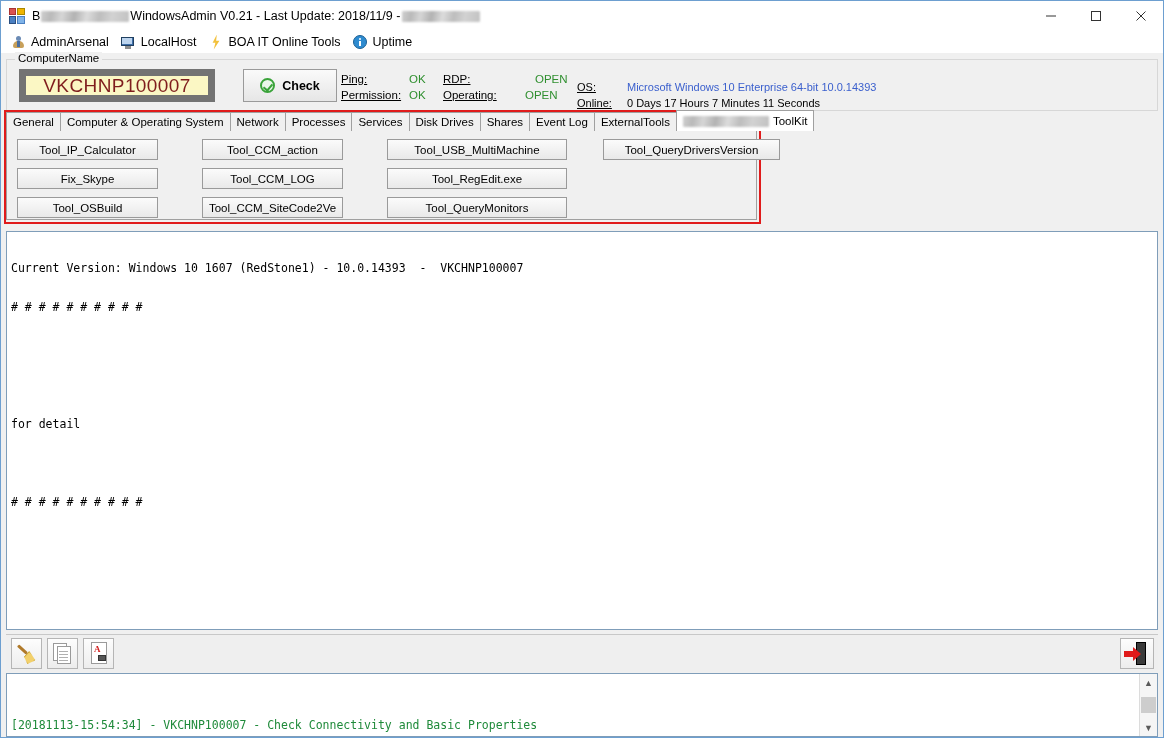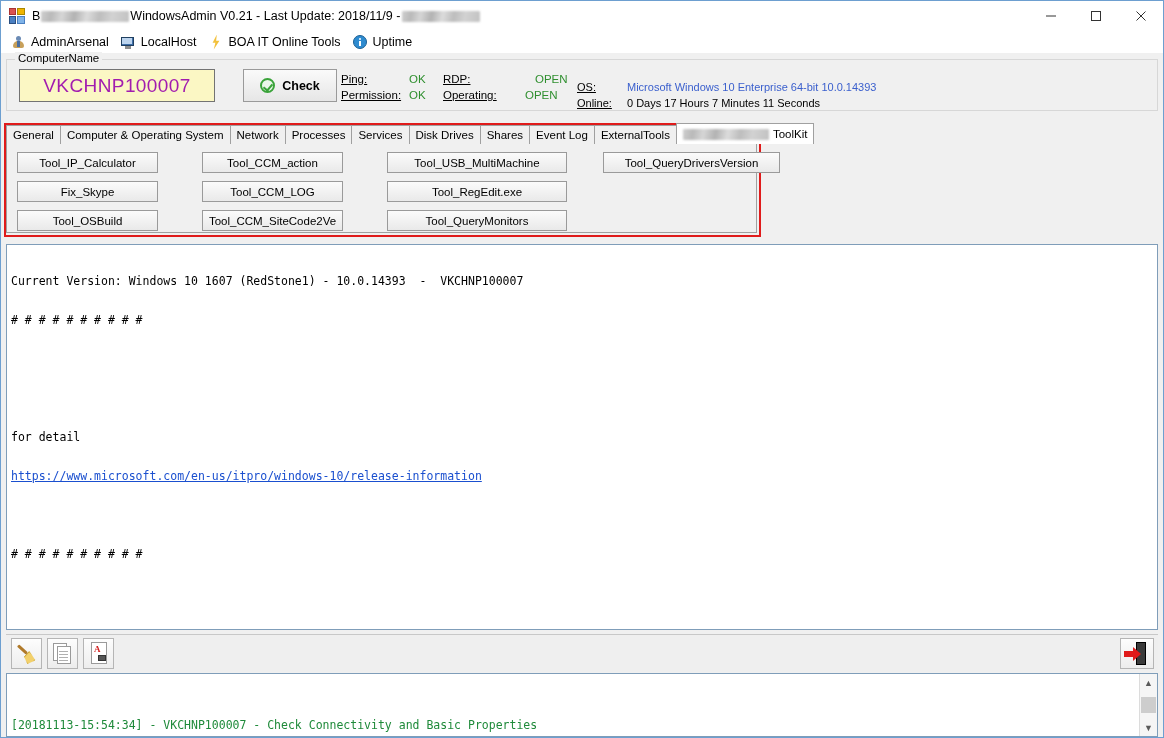--- a/index.html
+++ b/index.html
@@ -124,21 +124,21 @@
   
   .ic-info .circ { position:absolute; left:0px; top:0px; width:14px; height:14px; border-radius:50%; background:#2e8bd0; border:1px solid #1b5f93; box-sizing:border-box; }
   .ic-info .i-dot{ position:absolute; left:6px; top:3px; width:2px; height:2px; background:#fff; border-radius:50%; }
   .ic-info .i-bar{ position:absolute; left:6px; top:6px; width:2px; height:5px; background:#fff; }
 
   
   .top-area {
     flex: 0 0 auto;
     background: #f0f0f0;
     position: relative;
-    height: 70px;
+    height: 57px;
   }
   .groupbox {
     position: absolute;
     left: 5px; top: 6px;
     width: 1152px; height: 52px;
     border: 1px solid #d7d7d7;
     border-radius: 0px;
     box-sizing: border-box;
   }
   .groupbox-label {
@@ -147,28 +147,28 @@
     background: #f0f0f0;
     padding: 0 3px;
     font-size: 11.5px;
     color: #000;
   }
   .computername-input {
     position: absolute;
     left: 12px; top: 9px;
     width: 196px; height: 33px;
     background: #fbf7c4;
-    border: 1px solid #737373;
+    border: 7px solid #737373;
     box-sizing: border-box;
     display: flex;
     align-items: center;
     justify-content: center;
     font-size: 19px;
     letter-spacing: 0.4px;
-    color: #a21caf;
+    color: #7f1d1d;
     font-family: "Liberation Sans", sans-serif;
   }
   .check-button {
     position: absolute;
     left: 236px; top: 9px;
     width: 94px; height: 33px;
     background: linear-gradient(#fafafa,#e6e6e6);
     border: 1px solid #9a9a9a;
     box-sizing: border-box;
     display: flex;
@@ -607,21 +607,20 @@
     </div>
   </div>
 
   <div class="output-wrap">
     <div class="output-text">
       <div>Current Version: Windows 10 1607 (RedStone1) - 10.0.14393  -  VKCHNP100007</div>
       <div># # # # # # # # # #</div>
       <div>&nbsp;</div>
       <div>&nbsp;</div>
       <div>for detail</div>
-      <div><span class="output-link">https://www.microsoft.com/en-us/itpro/windows-10/release-information</span></div>
       <div>&nbsp;</div>
       <div># # # # # # # # # #</div>
     </div>
   </div>
 
   <div class="bottom-toolbar">
     <div class="tb-btn">
       <span class="ic-broom"><span class="handle"></span><span class="bristle"></span></span>
     </div>
     <div class="tb-btn">

